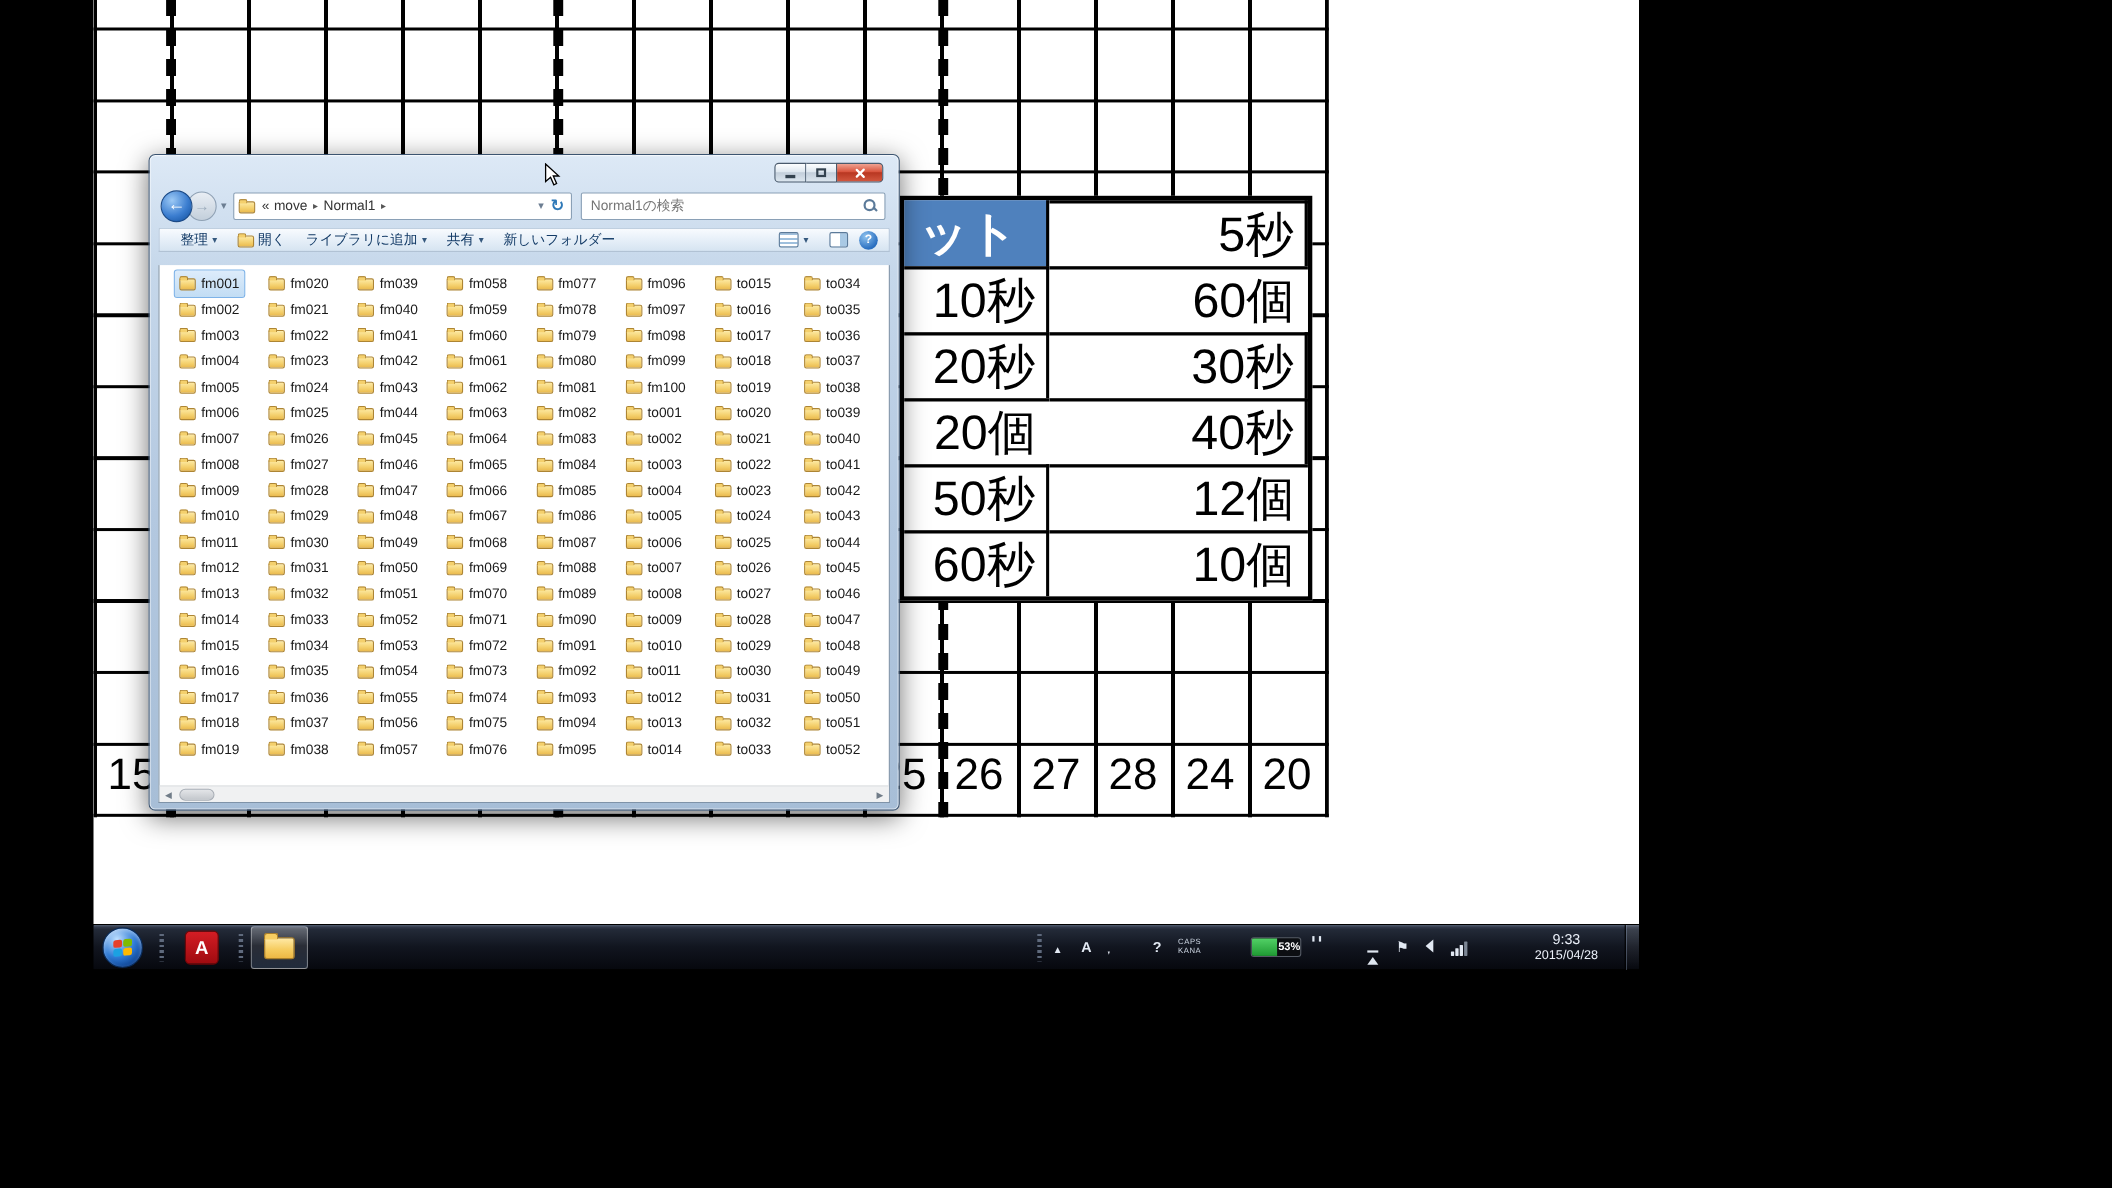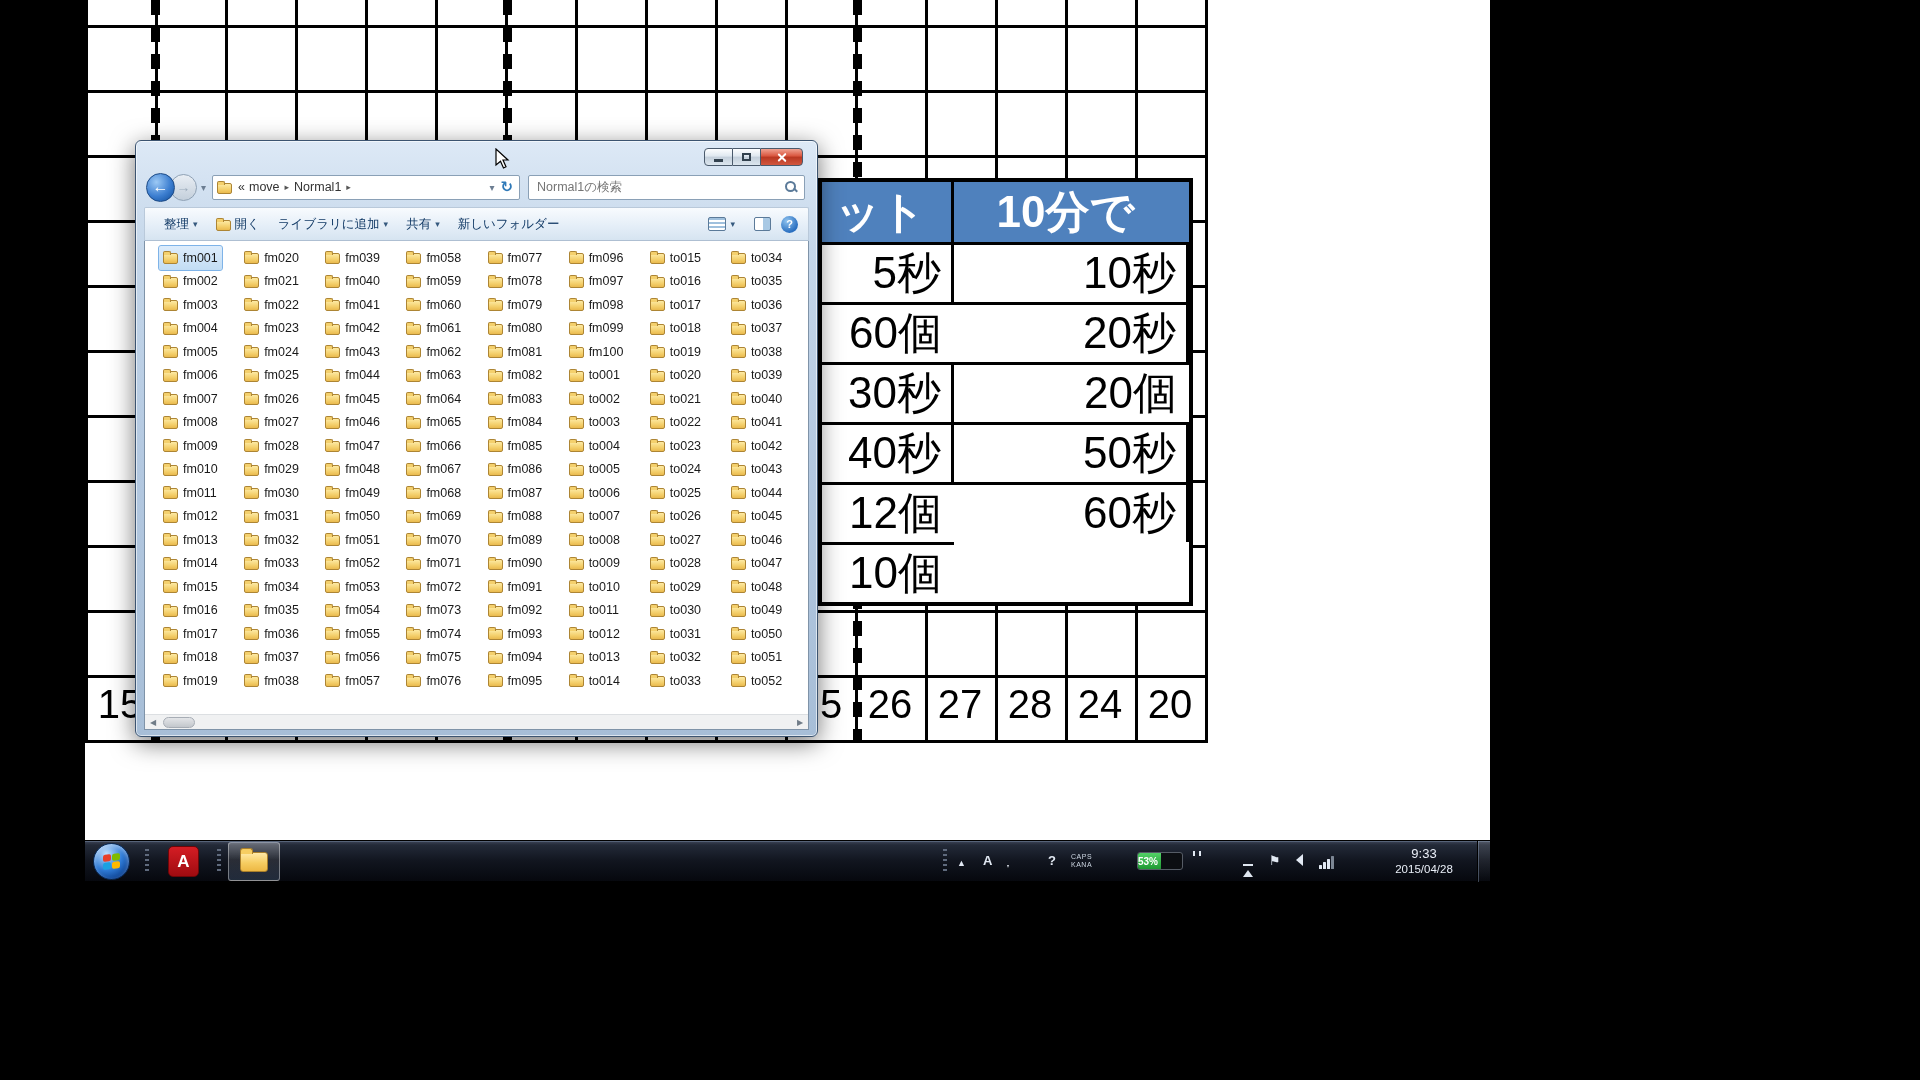--- a/index.html
+++ b/index.html
@@ -64,21 +64,21 @@
   .addressbar .dd{color:#6c7e92;font-size:10px;margin-right:6px;}
   .refresh{color:#2f79b8;font-size:15px;font-weight:bold;margin-right:2px;}
   .searchbox{flex:1;height:25px;background:#fff;border:1px solid #8aa0b6;border-radius:2px;
     display:flex;align-items:center;padding:0 6px;}
   .searchbox input{flex:1;border:none;outline:none;font-size:12.5px;color:#8a8f96;
     font-family:inherit;background:transparent;}
   .mag{position:relative;width:14px;height:14px;flex:0 0 auto;}
   .mag::before{content:"";position:absolute;left:1px;top:1px;width:7px;height:7px;border:2px solid #5b7a99;border-radius:50%;}
   .mag::after{content:"";position:absolute;left:9px;top:9px;width:5px;height:2px;background:#5b7a99;transform:rotate(45deg);}
 
-  .cmd-bar{position:absolute;left:8px;right:8px;top:66px;height:34px;
+  .cmd-bar{position:absolute;left:8px;right:8px;top:66px;height:22px;
     background:linear-gradient(#f8fbfe,#e6eff8 52%,#d6e4f1);
     border:1px solid #b9c9da;border-bottom:1px solid #aebfd2;border-radius:2px 2px 0 0;
     display:flex;align-items:center;font-size:12.5px;color:#123a66;padding:0 10px;}
   .cmd-item{display:flex;align-items:center;gap:4px;padding:4px 9px;white-space:nowrap;}
   .cmd-caret{font-size:9px;color:#35597e;}
   .cmd-right{margin-left:auto;display:flex;align-items:center;gap:10px;}
   .views-icon{width:18px;height:14px;border:1px solid #5b7a99;border-radius:2px;
     background:repeating-linear-gradient(to bottom,#9fc0dd 0 2px,#fff 2px 4px);}
   .preview-icon{width:17px;height:14px;border:1px solid #5b7a99;border-radius:2px;
     background:linear-gradient(to right,#fff 0 55%,#a9c9e4 55% 100%);}
@@ -132,21 +132,21 @@
   .big-folder::before{content:"";position:absolute;top:-5px;left:-1px;width:11px;height:5px;
     background:#f6cd61;border:1px solid #a97f2b;border-bottom:none;border-radius:3px 3px 0 0;}
 
   .tray-icon{position:absolute;top:12px;color:#e2e9f3;font-size:13px;line-height:16px;}
   .hidden-arrow{font-size:9px;top:14px;}
   .ime-pen{width:3px;height:12px;background:#d8dde6;transform:rotate(35deg);border-radius:1px;}
   .ime-pen::after{content:"";position:absolute;left:0;top:12px;border-left:1.5px solid transparent;border-right:1.5px solid transparent;border-top:3px solid #d8dde6;}
   .ime-orb{width:14px;height:14px;border-radius:50%;background:radial-gradient(circle at 35% 30%,#9ed2f7,#1565c0 75%);}
   .capskana{font-size:7px;line-height:8px;color:#cdd6e2;letter-spacing:.5px;}
   .battery{position:absolute;left:1052px;top:11px;width:46px;height:18px;background:#0c0e12;border:1px solid #565c66;
-    border-radius:3px;overflow:hidden;display:flex;align-items:center;justify-content:flex-start;}
+    border-radius:3px;overflow:hidden;display:flex;align-items:center;justify-content:flex-end;}
   .battery .fill{position:absolute;left:0;top:0;bottom:0;width:53%;background:linear-gradient(#52d166,#1f9a33);}
   .battery .pct{position:relative;color:#fff;font-size:10px;font-weight:bold;}
   .battery::after{content:"";position:absolute;right:-3px;top:5px;width:2px;height:8px;background:#565c66;}
   .plug{position:relative;width:11px;height:9px;background:#e2e9f3;border-radius:2px;top:3px;}
   .plug::before,.plug::after{content:"";position:absolute;top:-5px;width:2px;height:5px;background:#e2e9f3;}
   .plug::before{left:2px;} .plug::after{right:2px;}
   .eject{width:0;height:0;border-left:5px solid transparent;border-right:5px solid transparent;border-bottom:7px solid #dfe6f0;position:relative;top:2px;}
   .eject::after{content:"";position:absolute;left:-5px;top:9px;width:10px;height:2px;background:#dfe6f0;}
   .speaker{position:relative;width:5px;height:7px;background:#e2e9f3;top:4px;}
   .speaker::before{content:"";position:absolute;left:3px;top:-3px;border-top:6px solid transparent;border-bottom:6px solid transparent;border-right:7px solid #e2e9f3;}
@@ -174,21 +174,20 @@
           <div class="rnum" style="left: 700px;">25</div>
           <div class="rnum" style="left: 770px;">26</div>
           <div class="rnum" style="left: 840px;">27</div>
           <div class="rnum" style="left: 910px;">28</div>
           <div class="rnum" style="left: 980px;">24</div>
           <div class="rnum" style="left: 1050px;">20</div>
         </div>
     </div>
     <div class="sheet-table">
         <div class="cl th">ット</div>
-        <div class="cr th">10分で</div>
         <div class="cl">5秒</div>
         <div class="cl">10秒</div>
         <div class="cr">60個</div>
         <div class="cl">20秒</div>
         <div class="cl">30秒</div>
         <div class="cr">20個</div>
         <div class="cl">40秒</div>
         <div class="cl">50秒</div>
         <div class="cr">12個</div>
         <div class="cl">60秒</div>

